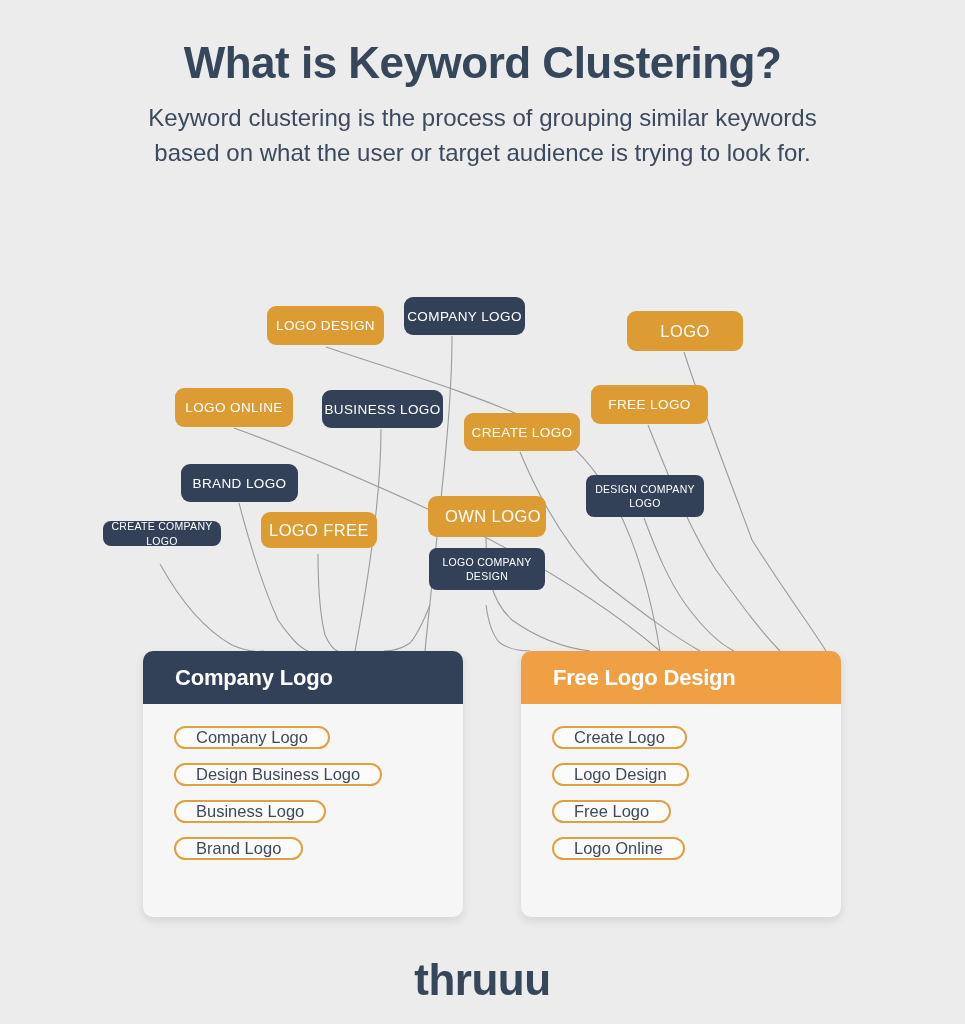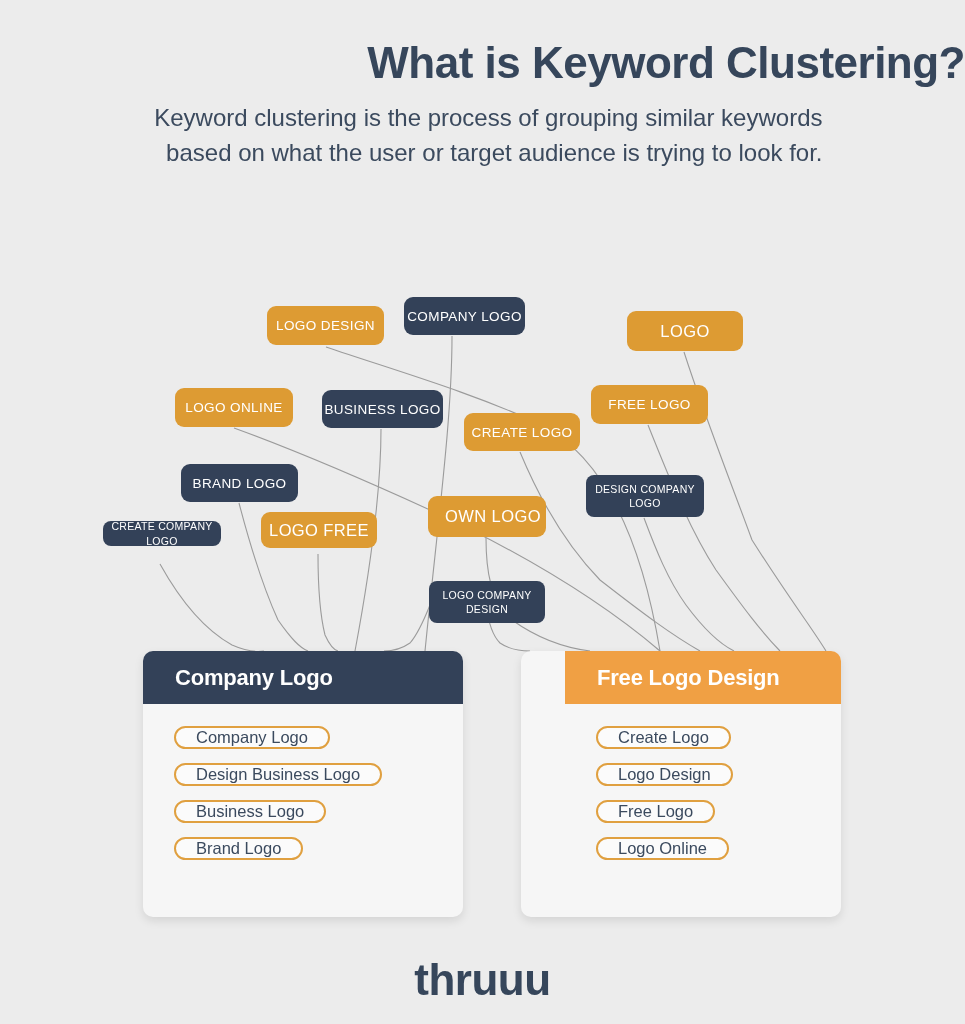--- a/index.html
+++ b/index.html
@@ -17,21 +17,21 @@
     position: relative;
     width: 965px;
     height: 1024px;
   }
 
   
   .header {
     position: absolute;
     top: 0; left: 0;
     width: 965px;
-    text-align: right;
+    text-align: center;
     padding-top: 38px;
   }
   .title {
     font-size: 44px;
     font-weight: bold;
     color: #36465b;
     letter-spacing: -0.5px;
     line-height: 1.12;
   }
   .subtitle {
@@ -161,35 +161,35 @@
       <div class="bubble dark md" style="left: 322px; top: 390px; width: 121px; height: 38px;">BUSINESS LOGO</div>
       <div class="bubble orange md" style="left: 591px; top: 385px; width: 117px; height: 39px;">FREE LOGO</div>
       <div class="bubble orange md" style="left: 464px; top: 413px; width: 116px; height: 38px;">CREATE LOGO</div>
       <div class="bubble dark md" style="left: 181px; top: 464px; width: 117px; height: 38px;">BRAND LOGO</div>
       <div class="bubble dark sm" style="left: 586px; top: 475px; width: 118px; height: 42px;">DESIGN COMPANY
 LOGO</div>
       <div class="bubble orange lg" style="left: 428px; top: 496px; width: 118px; height: 41px; padding-left: 12px;">OWN LOGO</div>
       <div class="bubble orange lg" style="left: 261px; top: 512px; width: 116px; height: 36px;">LOGO FREE</div>
       <div class="bubble dark sm" style="left: 103px; top: 521px; width: 118px; height: 25px;">CREATE COMPANY
 LOGO</div>
-      <div class="bubble dark sm" style="left: 429px; top: 581px; width: 116px; height: 42px;">LOGO COMPANY
+      <div class="bubble dark sm" style="left: 429px; top: 548px; width: 116px; height: 42px;">LOGO COMPANY
 DESIGN</div>
     </div>
 
   <div id="card-layer">
       <div class="card" style="left: 143px; top: 651px; width: 320px; min-height: 266px;">
         <div class="card-header dark">Company Logo</div>
         <div class="card-body">
           <div class="pill-row"><span class="pill">Company Logo</span></div>
           <div class="pill-row"><span class="pill">Design Business Logo</span></div>
           <div class="pill-row"><span class="pill">Business Logo</span></div>
           <div class="pill-row"><span class="pill">Brand Logo</span></div>
         </div>
       </div>
-      <div class="card" style="left: 521px; top: 651px; width: 320px; min-height: 266px; padding-left: 44px;">
+      <div class="card" style="left: 521px; top: 651px; width: 320px; min-height: 266px;">
         <div class="card-header orange">Free Logo Design</div>
         <div class="card-body">
           <div class="pill-row"><span class="pill">Create Logo</span></div>
           <div class="pill-row"><span class="pill">Logo Design</span></div>
           <div class="pill-row"><span class="pill">Free Logo</span></div>
           <div class="pill-row"><span class="pill">Logo Online</span></div>
         </div>
       </div>
     </div>
 

